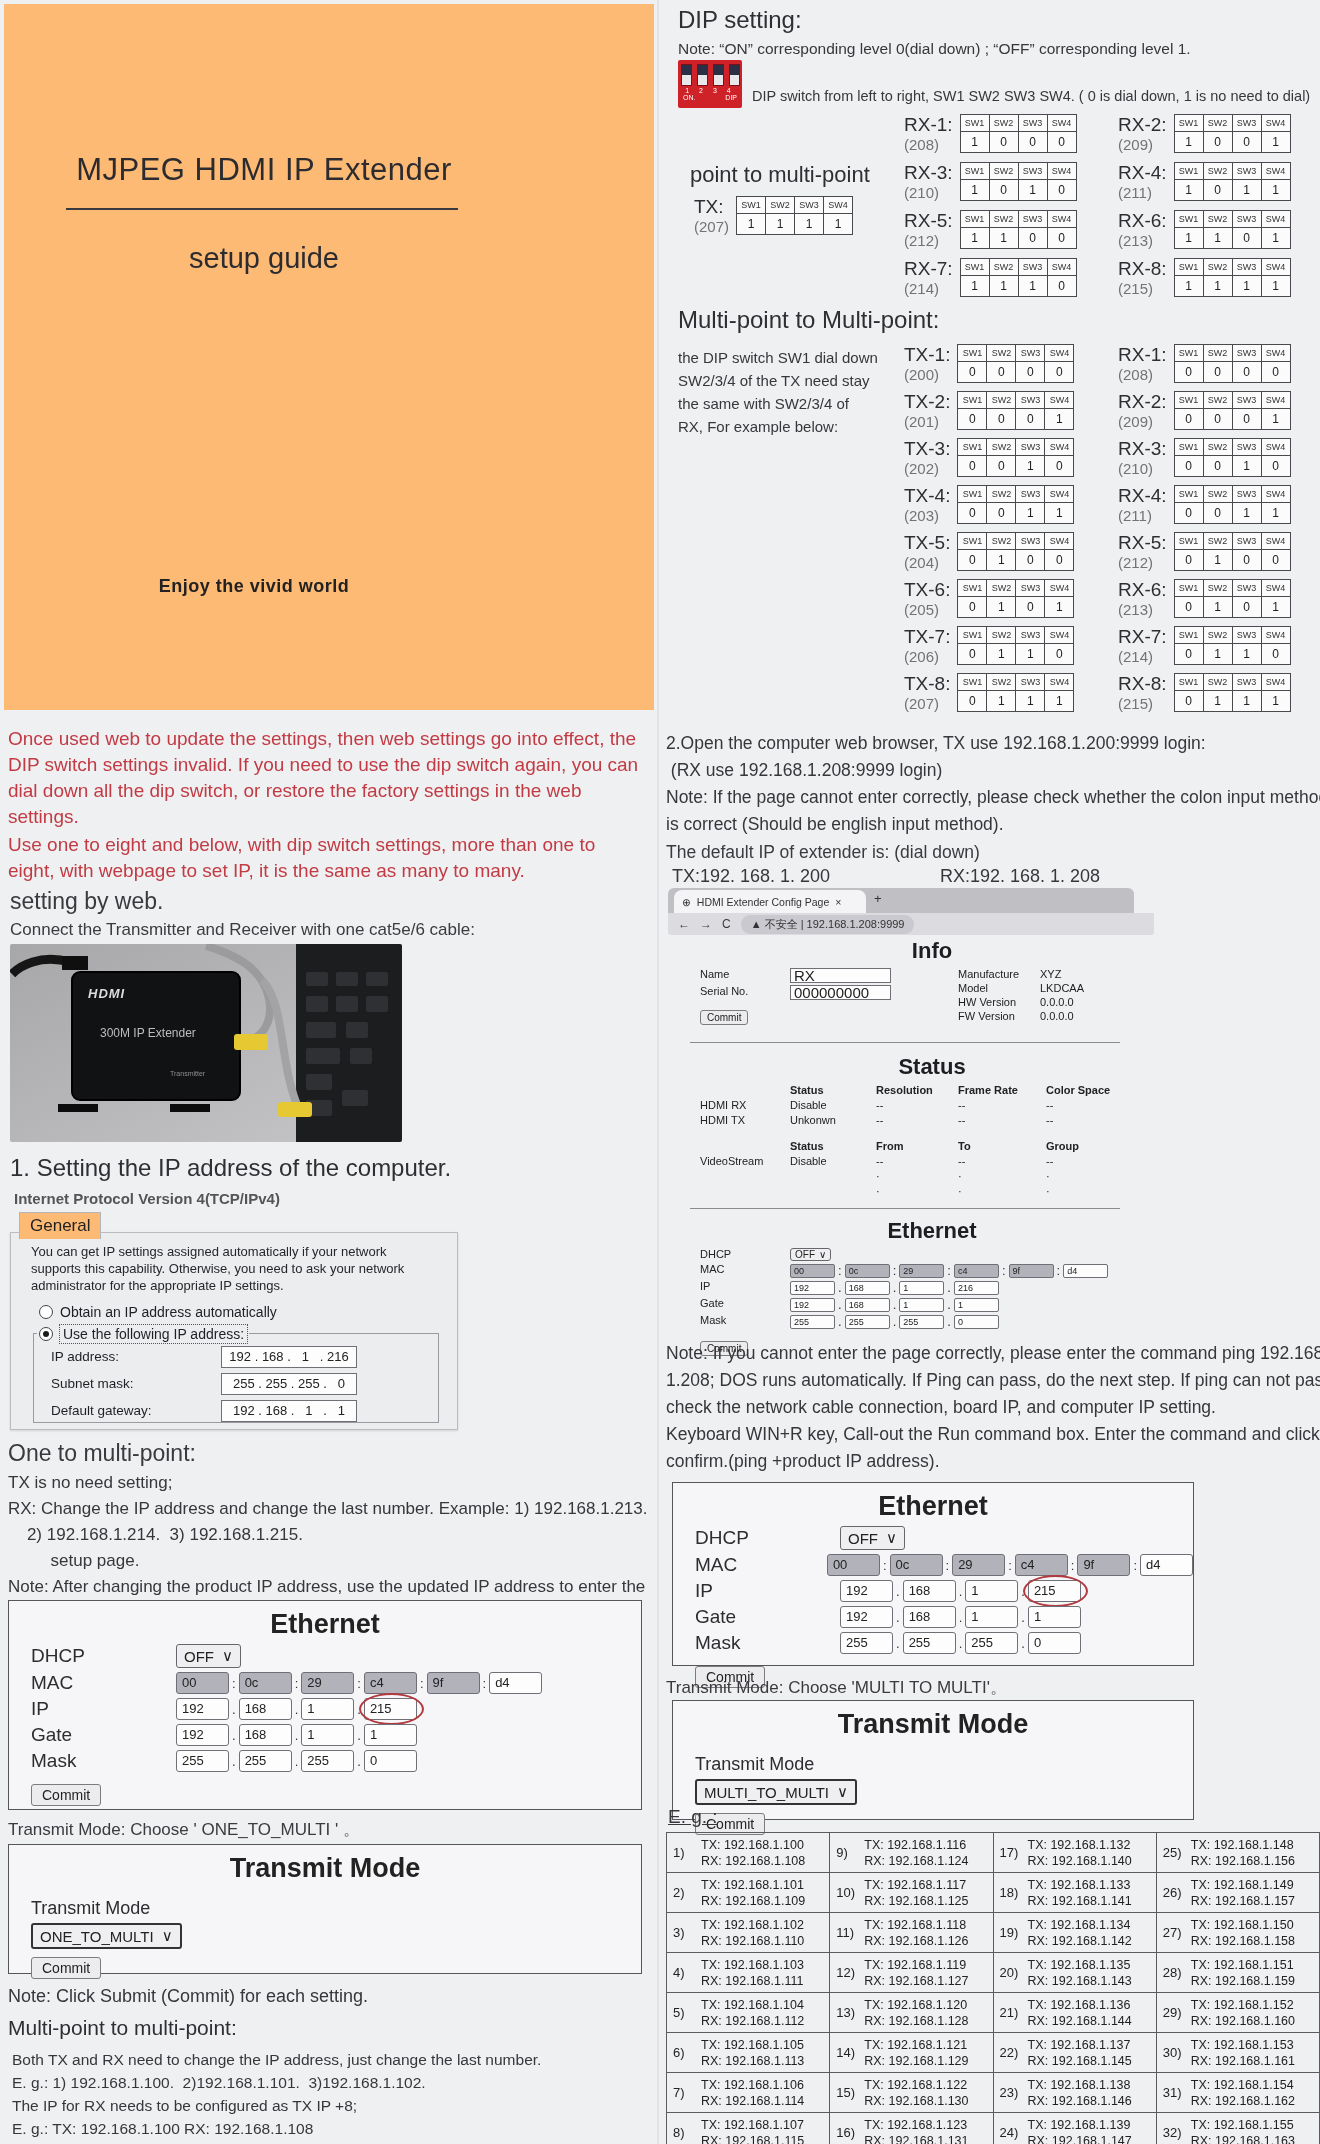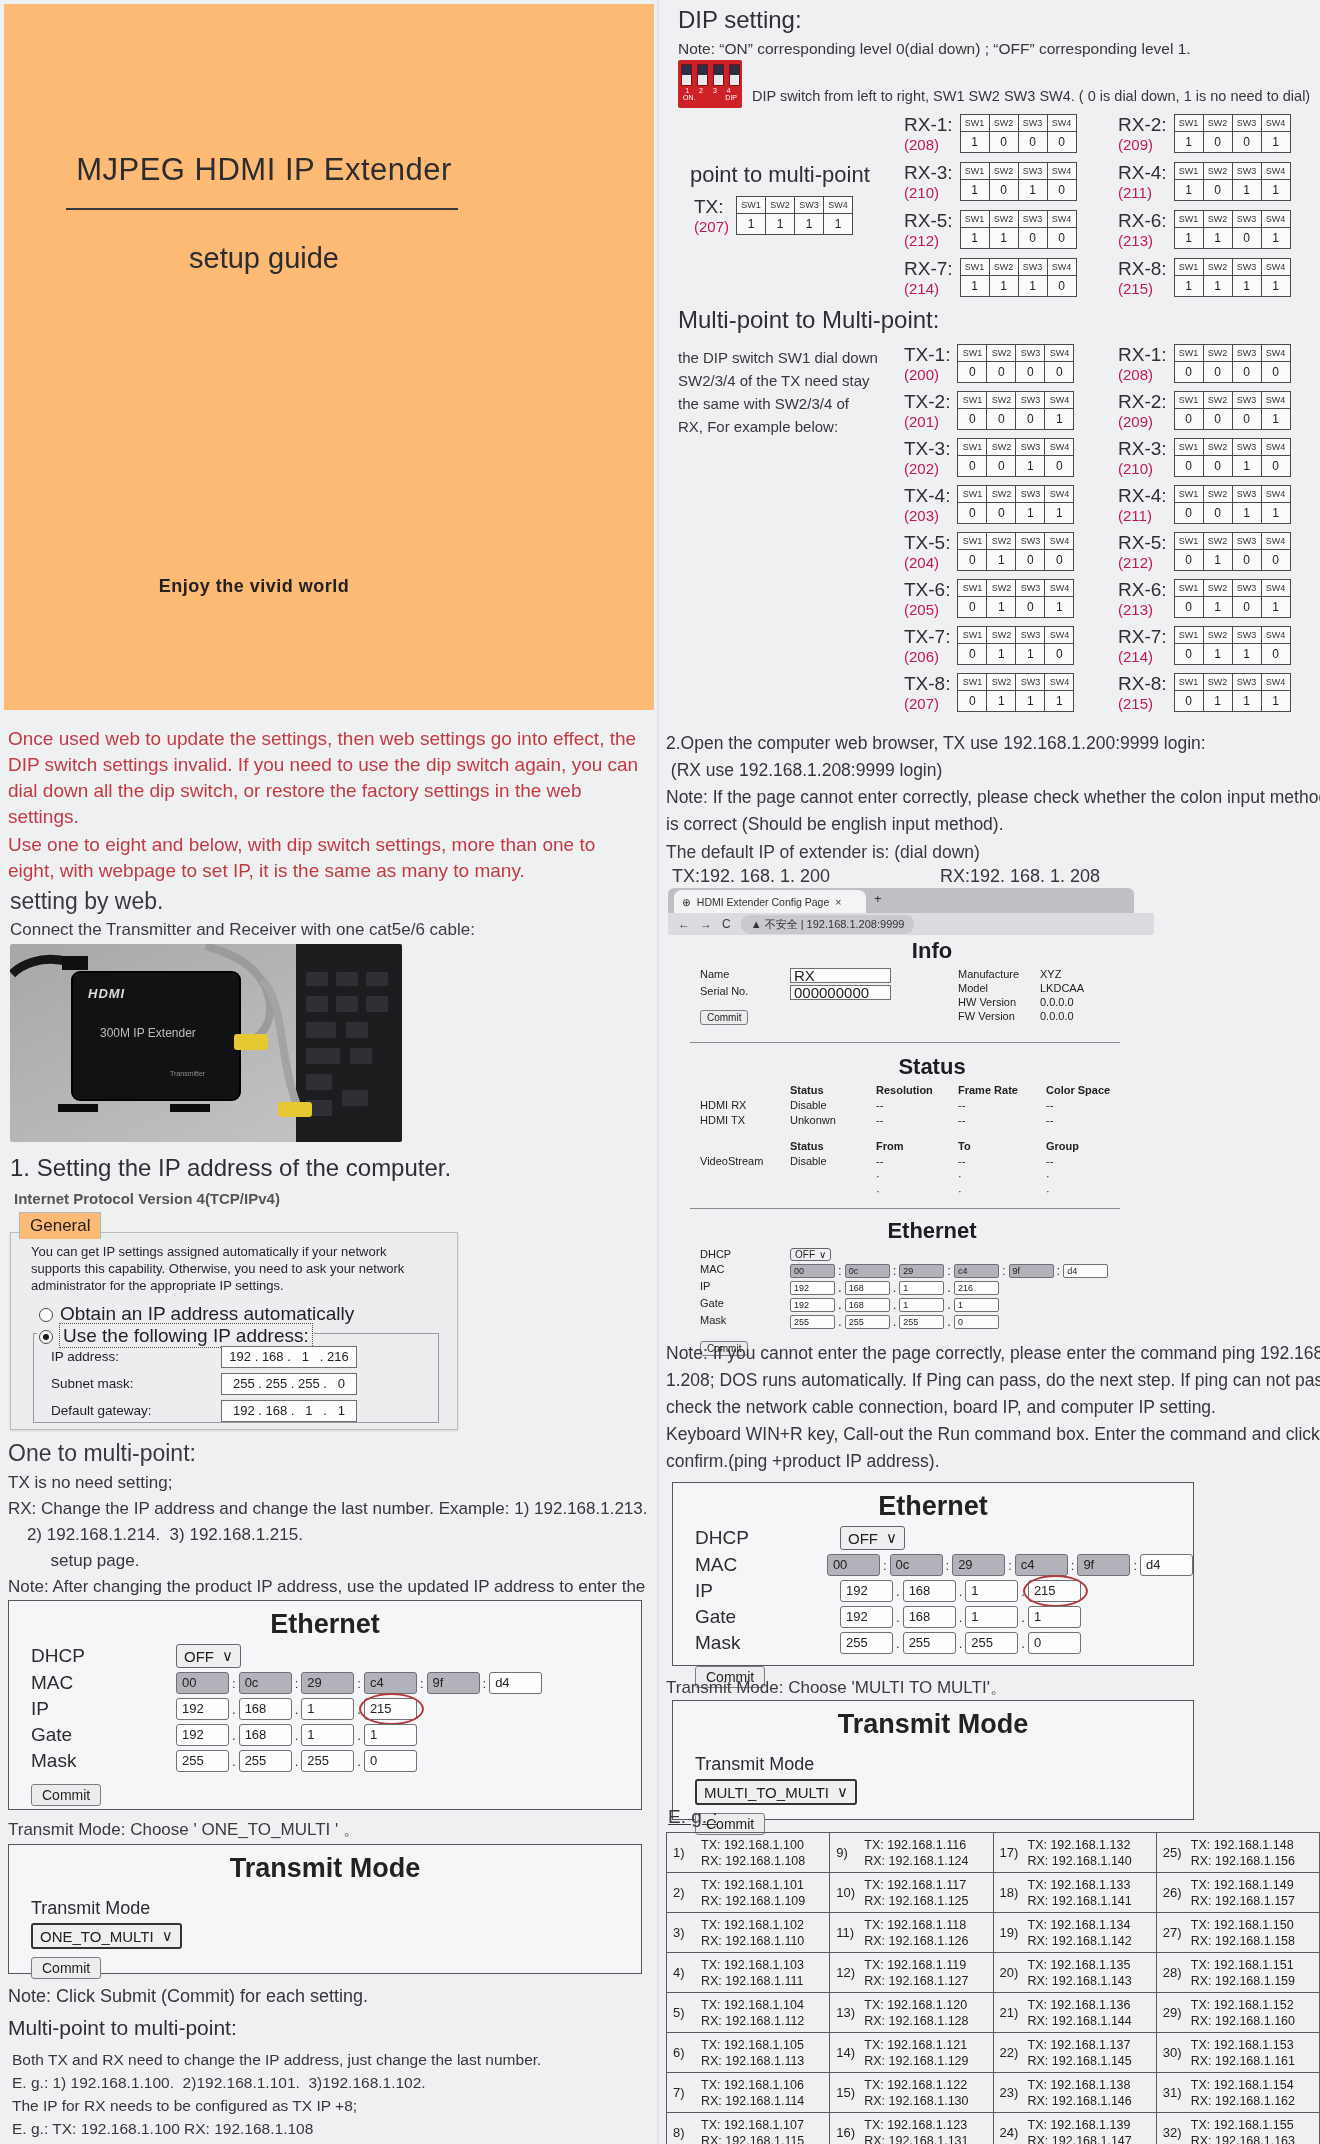--- a/index.html
+++ b/index.html
@@ -16,42 +16,42 @@
   .h2{font-size:23px;color:#3a3a3e}
   .h2b{font-size:24px;color:#2f2f33}
   .body17{font-size:17px;color:#3b3b3f}
   .lines17 div{font-size:17px;line-height:26px;white-space:pre}
   .lines15 div{font-size:15px;line-height:23px;white-space:pre}
   .lines18 div{font-size:17.5px;line-height:27px;white-space:pre}
   .lines16 div{font-size:15.5px;line-height:23px;white-space:pre}
   
   .dipblock{display:flex;gap:7px;align-items:flex-start}
   .dipname{font-size:19px;color:#2e2e32;white-space:nowrap}
-  .dipid{font-size:15px;color:#be185d}
+  .dipid{font-size:15px;color:#737373}
   .diptable{border-collapse:collapse;background:#fbfbfc}
   .diptable th,.diptable td{border:1px solid #4a4a4e;width:26px;text-align:center;font-weight:normal}
   .diptable th{font-size:9px;height:14px;color:#333}
   .diptable td{font-size:12px;height:18px;color:#222}
   
   .dipicon{position:absolute;width:64px;height:48px;background:#cf2128;border-radius:2px}
   .dipicon .slots{display:flex;gap:5px;justify-content:center;padding-top:4px}
   .dipicon .slot{width:9px;height:20px;background:#e8e8ea;border:1px solid #7a1114}
   .dipicon .slot i{display:block;width:100%;height:10px;background:#2a2f45}
   .dipicon .nums{color:#fff;font-size:7px;text-align:center;letter-spacing:4px;margin-top:1px}
   .dipicon .foot{display:flex;justify-content:space-between;padding:0 5px;color:#fff;font-size:7px}
   
   .photo{position:absolute;border-radius:2px;overflow:hidden}
   .photo .txt{position:absolute;color:#ddd}
   
   .dlg{position:absolute;background:#ebedee;border:1px solid #bcbcbf;box-shadow:0 1px 2px rgba(0,0,0,.12)}
   .dlgtab{position:absolute;background:#fdba74;border:1px solid #b5b5b8;border-bottom:none;font-size:17px;color:#222;padding:3px 10px}
   .dlgtext{font-size:13px;color:#26262c;line-height:17px}
   .radio{display:inline-block;width:12px;height:12px;border:1px solid #444;border-radius:50%;background:#fff;vertical-align:-2px;margin-right:7px}
   .radio.sel i{display:block;width:6px;height:6px;background:#1a1a1a;border-radius:50%;margin:3px}
-  .radlab{font-size:19px;color:#1f1f26}
+  .radlab{font-size:14px;color:#1f1f26}
   .dotted{outline:1px dotted #555;padding:1px 3px}
   .ipgroup{position:absolute;border:1px solid #9a9aa0}
   .dlgrow{position:absolute;font-size:13.5px;color:#1f1f26}
   .dlgbox{position:absolute;width:134px;height:20px;border:1px solid #6f6f75;background:#fdfdfe;font-size:13px;color:#222;text-align:center;line-height:20px;white-space:pre}
   
   .panel{position:absolute;background:#f6f6f8;border:1px solid #55555a}
   .ptitle{font-size:27px;font-weight:bold;color:#222;text-align:center;margin-top:8px}
   .prow{display:flex;align-items:center;margin:4px 0 4px 22px}
   .plabel{width:145px;font-size:19px;color:#2d2d31}
   .selbox{display:inline-flex;align-items:center;gap:8px;border:1px solid #66666c;background:#efeff1;border-radius:3px;font-size:15px;padding:2px 7px;color:#222}

